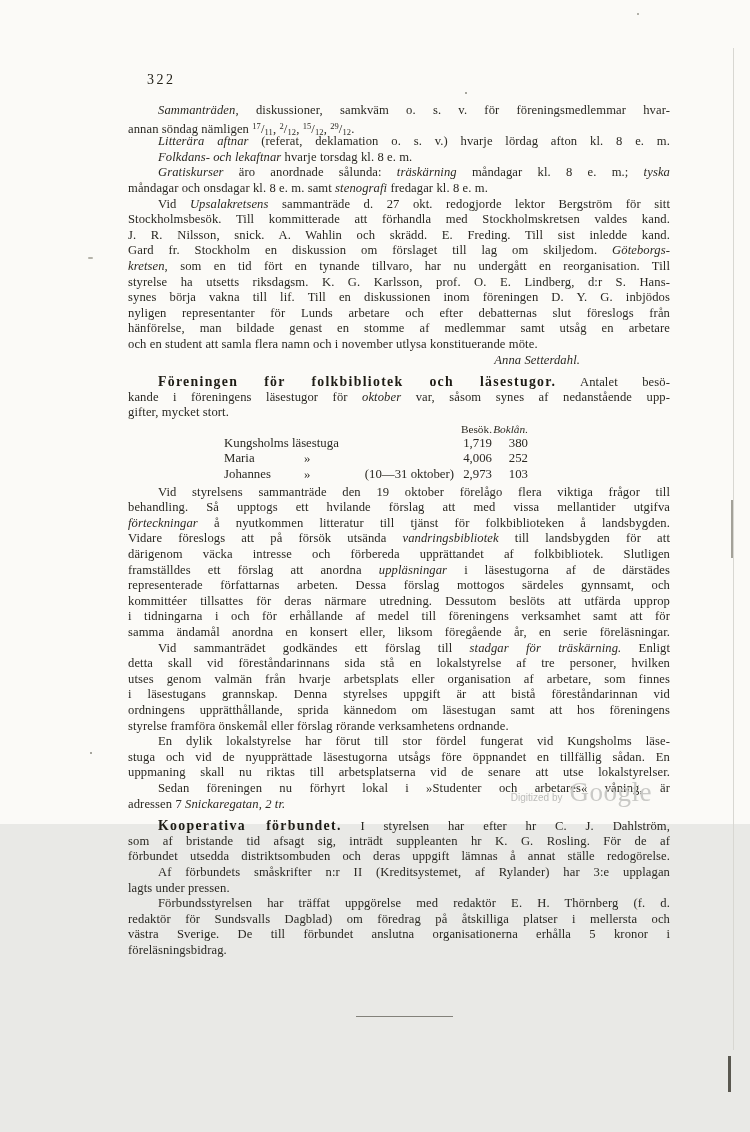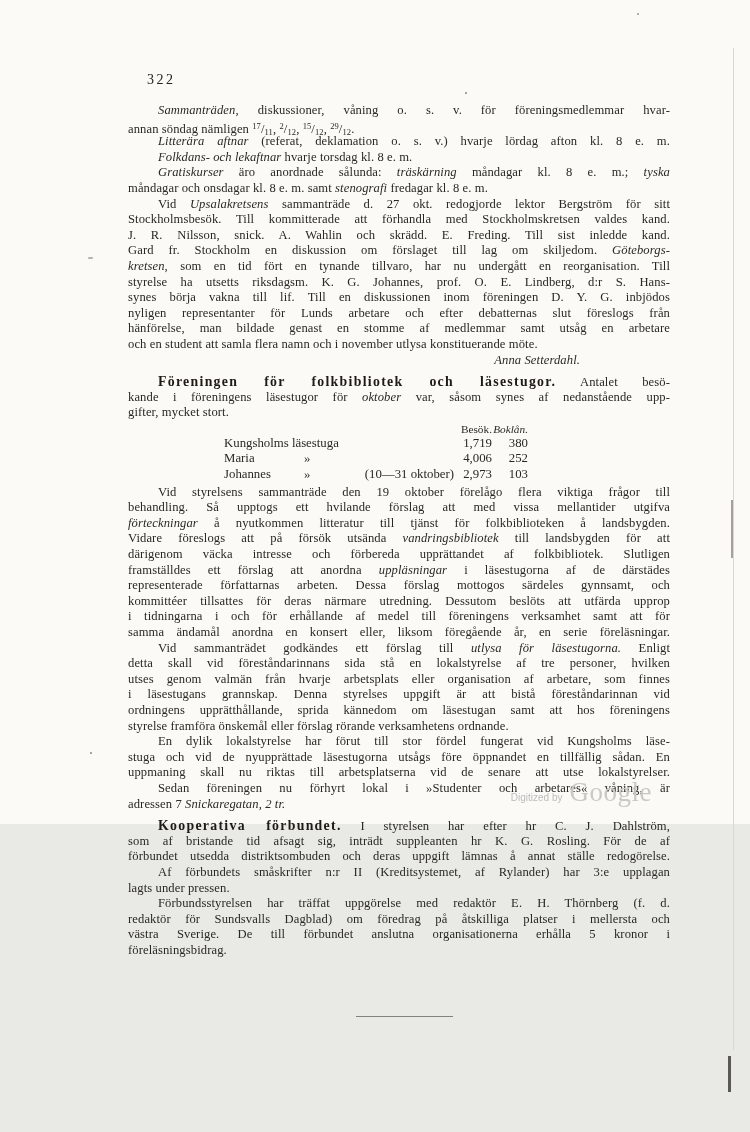--- a/index.html
+++ b/index.html
@@ -57,40 +57,40 @@
 </head>
 <body>
 
 <div class="page">
 
   <div class="content">
     <div class="page-number">322</div>
 
     <div>
         <div class="para indent">
-          <div class="line just"><span class="run-i">Sammanträden</span><span class="run-r">, diskussioner, våning o. s. v. för föreningsmedlemmar hvar-</span></div>
+          <div class="line just"><span class="run-i">Sammanträden</span><span class="run-r">, diskussioner, samkväm o. s. v. för föreningsmedlemmar hvar-</span></div>
           <div class="line"><span class="run-r">annan söndag nämligen </span><span class="run-sup">17</span><span class="run-r">/</span><span class="run-sub">11</span><span class="run-r">, </span><span class="run-sup">2</span><span class="run-r">/</span><span class="run-sub">12</span><span class="run-r">, </span><span class="run-sup">15</span><span class="run-r">/</span><span class="run-sub">12</span><span class="run-r">, </span><span class="run-sup">29</span><span class="run-r">/</span><span class="run-sub">12</span><span class="run-r">.</span></div>
         </div>
         <div class="para indent">
           <div class="line just"><span class="run-i">Litterära aftnar</span><span class="run-r"> (referat, deklamation o. s. v.) hvarje lördag afton kl. 8 e. m.</span></div>
         </div>
         <div class="para indent">
           <div class="line"><span class="run-i">Folkdans- och lekaftnar</span><span class="run-r"> hvarje torsdag kl. 8 e. m.</span></div>
         </div>
         <div class="para indent">
           <div class="line just"><span class="run-i">Gratiskurser</span><span class="run-r"> äro anordnade sålunda: </span><span class="run-i">träskärning</span><span class="run-r"> måndagar kl. 8 e. m.; </span><span class="run-i">tyska</span></div>
           <div class="line"><span class="run-r">måndagar och onsdagar kl. 8 e. m. samt </span><span class="run-i">stenografi</span><span class="run-r"> fredagar kl. 8 e. m.</span></div>
         </div>
         <div class="para indent">
           <div class="line just"><span class="run-r">Vid </span><span class="run-i">Upsalakretsens</span><span class="run-r"> sammanträde d. 27 okt. redogjorde lektor Bergström för sitt</span></div>
           <div class="line just"><span class="run-r">Stockholmsbesök. Till kommitterade att förhandla med Stockholmskretsen valdes kand.</span></div>
           <div class="line just"><span class="run-r">J. R. Nilsson, snick. A. Wahlin och skrädd. E. Freding. Till sist inledde kand.</span></div>
           <div class="line just"><span class="run-r">Gard fr. Stockholm en diskussion om förslaget till lag om skiljedom. </span><span class="run-i">Göteborgs-</span></div>
           <div class="line just"><span class="run-i">kretsen</span><span class="run-r">, som en tid fört en tynande tillvaro, har nu undergått en reorganisation. Till</span></div>
-          <div class="line just"><span class="run-r">styrelse ha utsetts riksdagsm. K. G. Johannes, prof. O. E. Lindberg, d:r S. Hans-</span></div>
+          <div class="line just"><span class="run-r">styrelse ha utsetts riksdagsm. K. G. Karlsson, prof. O. E. Lindberg, d:r S. Hans-</span></div>
           <div class="line just"><span class="run-r">synes börja vakna till lif. Till en diskussionen inom föreningen D. Y. G. inbjödos</span></div>
           <div class="line just"><span class="run-r">nyligen representanter för Lunds arbetare och efter debatternas slut föreslogs från</span></div>
           <div class="line just"><span class="run-r">hänförelse, man bildade genast en stomme af medlemmar samt utsåg en arbetare</span></div>
           <div class="line"><span class="run-r">och en student att samla flera namn och i november utlysa konstituerande möte.</span></div>
           <div class="line right"><span class="run-i">Anna Setterdahl.</span></div>
         </div>
         <div class="para indent sect">
           <div class="line just"><span class="run-b">Föreningen för folkbibliotek och läsestugor.</span><span class="run-r">  Antalet besö-</span></div>
           <div class="line just"><span class="run-r">kande i föreningens läsestugor för </span><span class="run-i">oktober</span><span class="run-r"> var, såsom synes af nedanstående upp-</span></div>
           <div class="line"><span class="run-r">gifter, mycket stort.</span></div>
@@ -132,21 +132,21 @@
           <div class="line just"><span class="run-i">förteckningar</span><span class="run-r"> å nyutkommen litteratur till tjänst för folkbiblioteken å landsbygden.</span></div>
           <div class="line just"><span class="run-r">Vidare föreslogs att på försök utsända </span><span class="run-i">vandringsbibliotek</span><span class="run-r"> till landsbygden för att</span></div>
           <div class="line just"><span class="run-r">därigenom väcka intresse och förbereda upprättandet af folkbibliotek. Slutligen</span></div>
           <div class="line just"><span class="run-r">framställdes ett förslag att anordna </span><span class="run-i">uppläsningar</span><span class="run-r"> i läsestugorna af de därstädes</span></div>
           <div class="line just"><span class="run-r">representerade författarnas arbeten. Dessa förslag mottogos särdeles gynnsamt, och</span></div>
           <div class="line just"><span class="run-r">kommittéer tillsattes för deras närmare utredning. Dessutom beslöts att utfärda upprop</span></div>
           <div class="line just"><span class="run-r">i tidningarna i och för erhållande af medel till föreningens verksamhet samt att för</span></div>
           <div class="line just"><span class="run-r">samma ändamål anordna en konsert eller, liksom föregående år, en serie föreläsningar.</span></div>
         </div>
         <div class="para indent">
-          <div class="line just"><span class="run-r">Vid sammanträdet godkändes ett förslag till </span><span class="run-i">utlysa för läsestugorna.</span><span class="run-r">  Enligt</span></div>
+          <div class="line just"><span class="run-r">Vid sammanträdet godkändes ett förslag till </span><span class="run-i">stadgar för träskärning.</span><span class="run-r">  Enligt</span></div>
           <div class="line just"><span class="run-r">detta skall vid föreståndarinnans sida stå en lokalstyrelse af tre personer, hvilken</span></div>
           <div class="line just"><span class="run-r">utses genom valmän från hvarje arbetsplats eller organisation af arbetare, som finnes</span></div>
           <div class="line just"><span class="run-r">i läsestugans grannskap. Denna styrelses uppgift är att bistå föreståndarinnan vid</span></div>
           <div class="line just"><span class="run-r">ordningens upprätthållande, sprida kännedom om läsestugan samt att hos föreningens</span></div>
           <div class="line"><span class="run-r">styrelse framföra önskemål eller förslag rörande verksamhetens ordnande.</span></div>
         </div>
         <div class="para indent">
           <div class="line just"><span class="run-r">En dylik lokalstyrelse har förut till stor fördel fungerat vid Kungsholms läse-</span></div>
           <div class="line just"><span class="run-r">stuga och vid de nyupprättade läsestugorna utsågs före öppnandet en tillfällig sådan. En</span></div>
           <div class="line just"><span class="run-r">uppmaning skall nu riktas till arbetsplatserna vid de senare att utse lokalstyrelser.</span></div>

